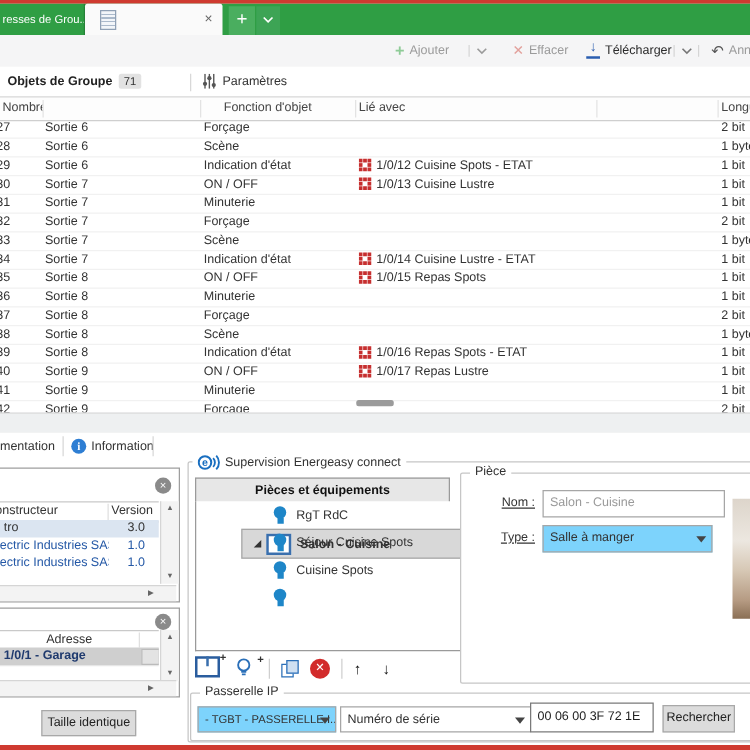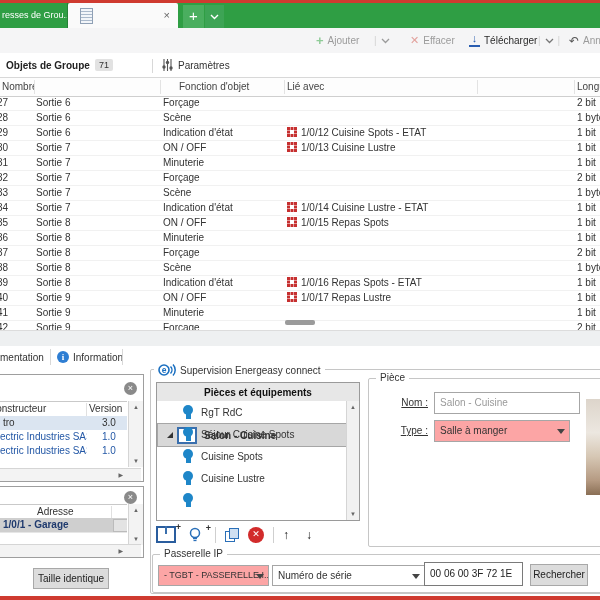--- a/index.html
+++ b/index.html
@@ -69,21 +69,21 @@
   .scol{position:absolute;background:#f3f3f3;border-left:1px solid #d5d5d5;}
   .sarr{position:absolute;color:#666;font-size:6px;line-height:8px;width:100%;text-align:center;}
   .hbar{position:absolute;background:#f3f3f3;border-top:1px solid #d5d5d5;}
   .btn{background:#dcdcdc;border:1px solid #a8a8a8;color:#222;text-align:center;}
   
   .frame{border:1px solid #c6c6c6;border-radius:2px;background:#fff;}
   .frame-label{position:absolute;background:#fff;padding:0 4px;color:#333;display:flex;align-items:center;gap:4px;}
   .tree-hdr{left:156px;top:382px;width:202px;height:19px;background:#e7e7e7;border:1px solid #9a9a9a;
      font-weight:bold;text-align:center;line-height:19px;color:#111;}
   .tree-body{left:156px;top:401px;width:202px;height:119px;border:1px solid #9a9a9a;border-top:none;
-     background:#fff;overflow:hidden;}
+     background:#fff;overflow:hidden;padding-left:36px;}
   .titem2{position:relative;width:100%;height:22px;display:flex;align-items:center;}
   .titem2.sel{background:#d8d8d8;}
   .expander{width:0;height:0;border-left:6px solid transparent;border-bottom:6px solid #333;margin-left:4px;}
   .bulb{position:relative;width:11px;height:14px;display:inline-block;flex:0 0 11px;}
   .bulb::before{content:"";position:absolute;left:0;top:0;width:10px;height:10px;border-radius:50%;background:#1e86c8;}
   .bulb::after{content:"";position:absolute;left:2.5px;top:9px;width:5px;height:4.5px;background:#1e86c8;}
   .room-ico{position:relative;width:16px;height:13px;display:inline-block;flex:0 0 16px;
      border:2px solid #3a6fad;background:#fff;}
   .room-ico::after{content:"";position:absolute;right:2px;top:-2px;width:5px;height:8px;border-left:2px solid #3a6fad;}
   .tlabel{margin-left:7px;white-space:nowrap;}
@@ -92,21 +92,21 @@
   .tt-sep{width:1px;height:16px;background:#cfcfcf;}
   .del-ico{width:16px;height:16px;border-radius:50%;background:#d22b2b;color:#fff;text-align:center;
      line-height:15px;font-size:9px;font-weight:bold;}
   .mv{font-weight:bold;color:#111;font-size:12px;}
   .copy-ico{position:relative;width:14px;height:14px;}
   .copy-ico::before{content:"";position:absolute;left:0;top:3px;width:8px;height:9px;background:#fff;border:1px solid #2a6fb8;}
   .copy-ico::after{content:"";position:absolute;left:4px;top:0;width:8px;height:9px;background:#cfe0f2;border:1px solid #2a6fb8;}
   .plus-sup{color:#333;font-size:9px;font-weight:bold;position:absolute;right:-5px;top:-4px;}
   .fld-lbl{position:absolute;text-align:right;color:#333;text-decoration:underline;}
   .inp{position:absolute;border:1px solid #a6a6a6;background:#fff;line-height:20px;padding:0 5px;white-space:nowrap;overflow:hidden;}
-  .sel{position:absolute;border:1px solid #a6a6a6;background:#fca5a5;line-height:19px;padding:0 16px 0 5px;
+  .sel{position:absolute;border:1px solid #a6a6a6;background:#7dd3fc;line-height:19px;padding:0 16px 0 5px;
      white-space:nowrap;overflow:hidden;}
   .sel .dcar{position:absolute;right:4px;top:8px;width:0;height:0;border-left:4px solid transparent;
      border-right:4px solid transparent;border-top:5px solid #444;}
   .photo{left:586px;top:399px;width:30px;height:96px;background:
      linear-gradient(180deg,#ddd5cb 0%,#ece7e0 35%,#d6c7b4 60%,#b59a82 85%,#8a6f55 100%);}
   .red-bottom{left:0;top:596px;width:600px;height:4px;background:#cf3a30;}
 </style>
 </head>
 <body>
 
@@ -434,24 +434,20 @@
         <span class="room-ico" style="margin-left: 4px;"></span>
         <span class="tlabel" style="font-weight: bold;">Salon - Cuisine</span>
       </div>
       <div class="titem2">
         <span class="bulb" style="margin-left: 26px;"></span>
         <span class="tlabel">Séjour Cuisine Spots</span>
       </div>
       <div class="titem2">
         <span class="bulb" style="margin-left: 26px;"></span>
         <span class="tlabel">Cuisine Spots</span>
-      </div>
-      <div class="titem2">
-        <span class="bulb" style="margin-left: 26px;"></span>
-        <span class="tlabel">Cuisine Lustre</span>
       </div>
       <div class="titem2">
         <span class="bulb" style="margin-left: 26px;"></span>
         <span class="tlabel"></span>
       </div>
     </div>
   <div class="tree-scroll">
     <span class="sarr" style="top:2px;">▲</span>
       <span class="sarr" style="bottom:2px;">▼</span>
   </div>

